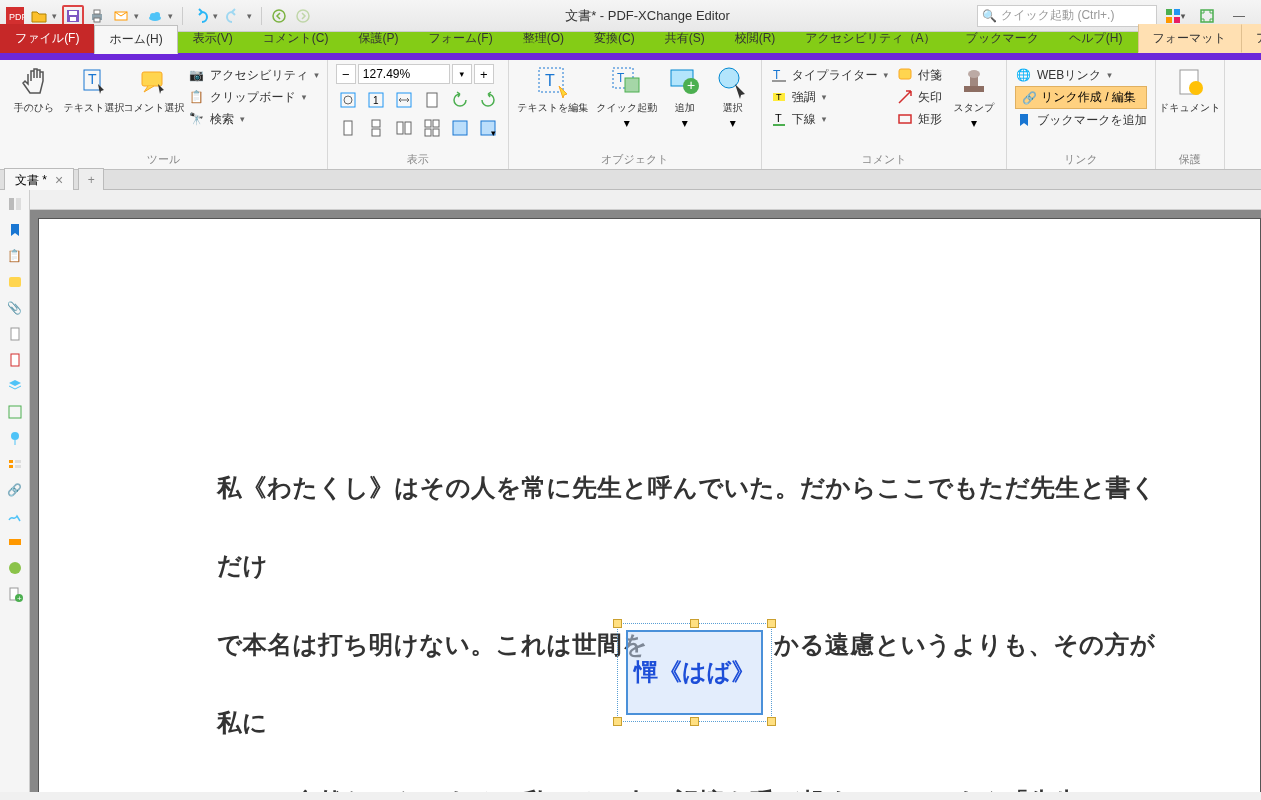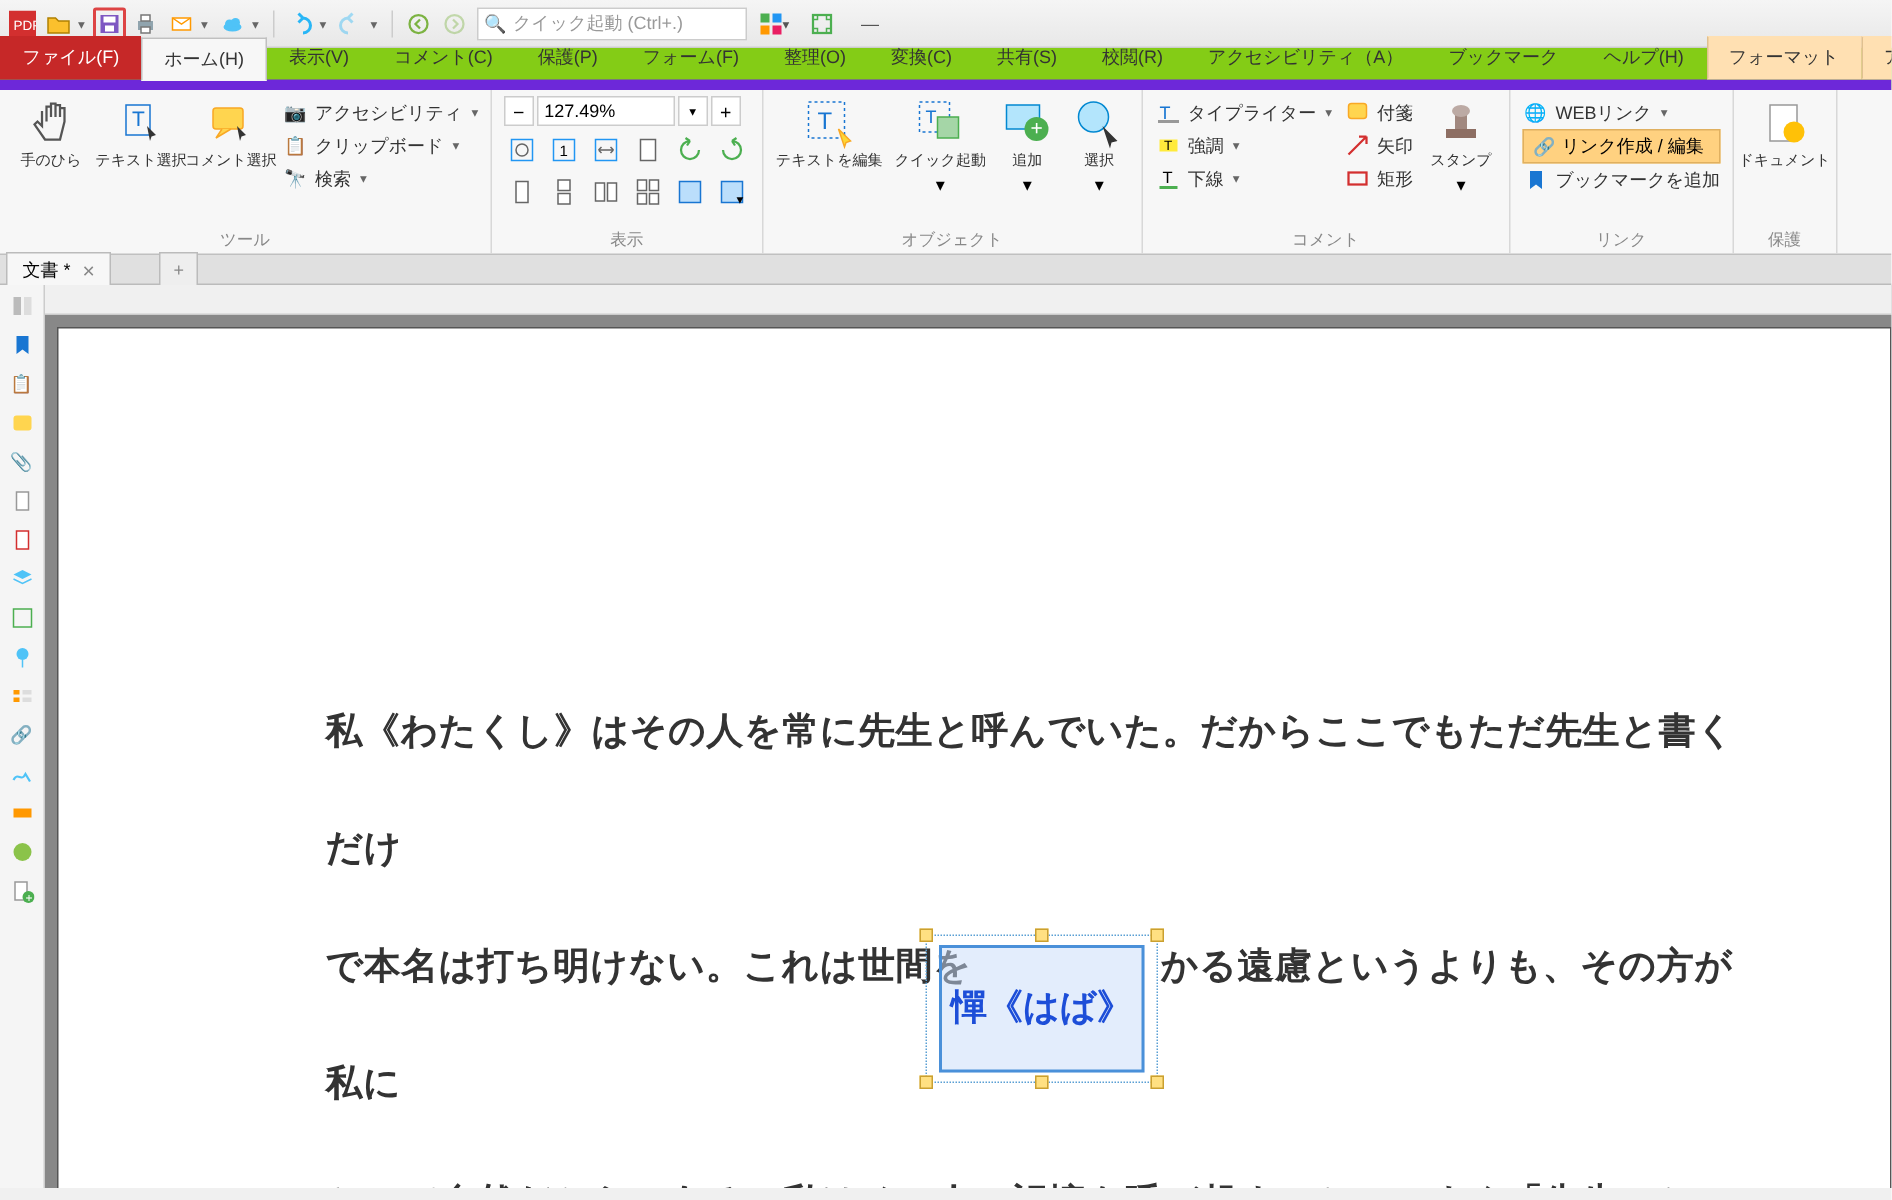--- a/index.html
+++ b/index.html
@@ -37,21 +37,21 @@
 .smallrow .dd { font-size: 9px; color: #666; margin-left: 2px; }
 .col { display: flex; flex-direction: column; }
 .zoombox { display: flex; align-items: center; gap: 2px; }
 .zoombox .zbtn { width: 20px; height: 20px; border: 1px solid #ccc; background: #fff; display: flex; align-items: center; justify-content: center; font-size: 13px; }
 .zoombox input { width: 92px; height: 20px; border: 1px solid #ccc; font-size: 12px; padding: 0 4px; }
 .icon-row { display: flex; gap: 4px; }
 .icon-cell { width: 24px; height: 24px; display: flex; align-items: center; justify-content: center; border-radius: 2px; }
 .linkcreate { background: #ffd180; border: 1px solid #e0b060; padding: 2px 6px; font-size: 12px; display: flex; align-items: center; gap: 4px; }
 
 
-.doctabs { height: 20px; background: #e0e0e0; display: flex; align-items: center; border-bottom: 1px solid #bbb; gap: 28px; }
+.doctabs { height: 20px; background: #e0e0e0; display: flex; align-items: center; border-bottom: 1px solid #bbb; }
 .doctab { height: 24px; background: #f7f7f7; border: 1px solid #bbb; border-bottom: none; padding: 0 10px; display: flex; align-items: center; gap: 8px; font-size: 12px; margin-left: 4px; }
 .doctab .close { color: #888; font-size: 14px; }
 .addtab { width: 26px; height: 24px; border: 1px solid #bbb; background: #eee; margin-left: 4px; display: flex; align-items: center; justify-content: center; color: #888; }
 
 
 .workspace { display: flex; height: calc(800px - 32px - 28px - 110px - 28px); background: #888; }
 .leftpanel { width: 30px; background: #f5f5f5; border-right: 1px solid #ccc; display: flex; flex-direction: column; align-items: center; padding-top: 4px; gap: 6px; }
 .leftpanel .lp { width: 20px; height: 20px; display: flex; align-items: center; justify-content: center; }
 .ruler { height: 20px; background: #f0f0f0; border-bottom: 1px solid #ccc; }
 .pagearea { flex: 1; background: #888; position: relative; overflow: hidden; font-weight: bold; }
@@ -134,20 +134,21 @@
           <path d="M9 5l-3 3 3 3" stroke="#7cb342" fill="none" stroke-width="1.5"></path>
         </svg>
       </div>
     <div class="ico" style="opacity:.4">
         <svg width="16" height="16">
           <circle cx="8" cy="8" r="6" fill="none" stroke="#7cb342" stroke-width="1.5"></circle>
           <path d="M7 5l3 3-3 3" stroke="#7cb342" fill="none" stroke-width="1.5"></path>
         </svg>
       </div>
   </div>
+  <div class="title-center">文書* - PDF-XChange Editor</div>
   <div class="titlebar-right">
     <div class="quicklaunch">
       <span>🔍</span>
       <span>クイック起動 (Ctrl+.)</span>
     </div>
     <div class="winbtn">
         <svg width="16" height="16">
           <rect x="1" y="1" width="6" height="6" fill="#4caf50"></rect>
           <rect x="9" y="1" width="6" height="6" fill="#2196f3"></rect>
           <rect x="1" y="9" width="6" height="6" fill="#ff9800"></rect>

